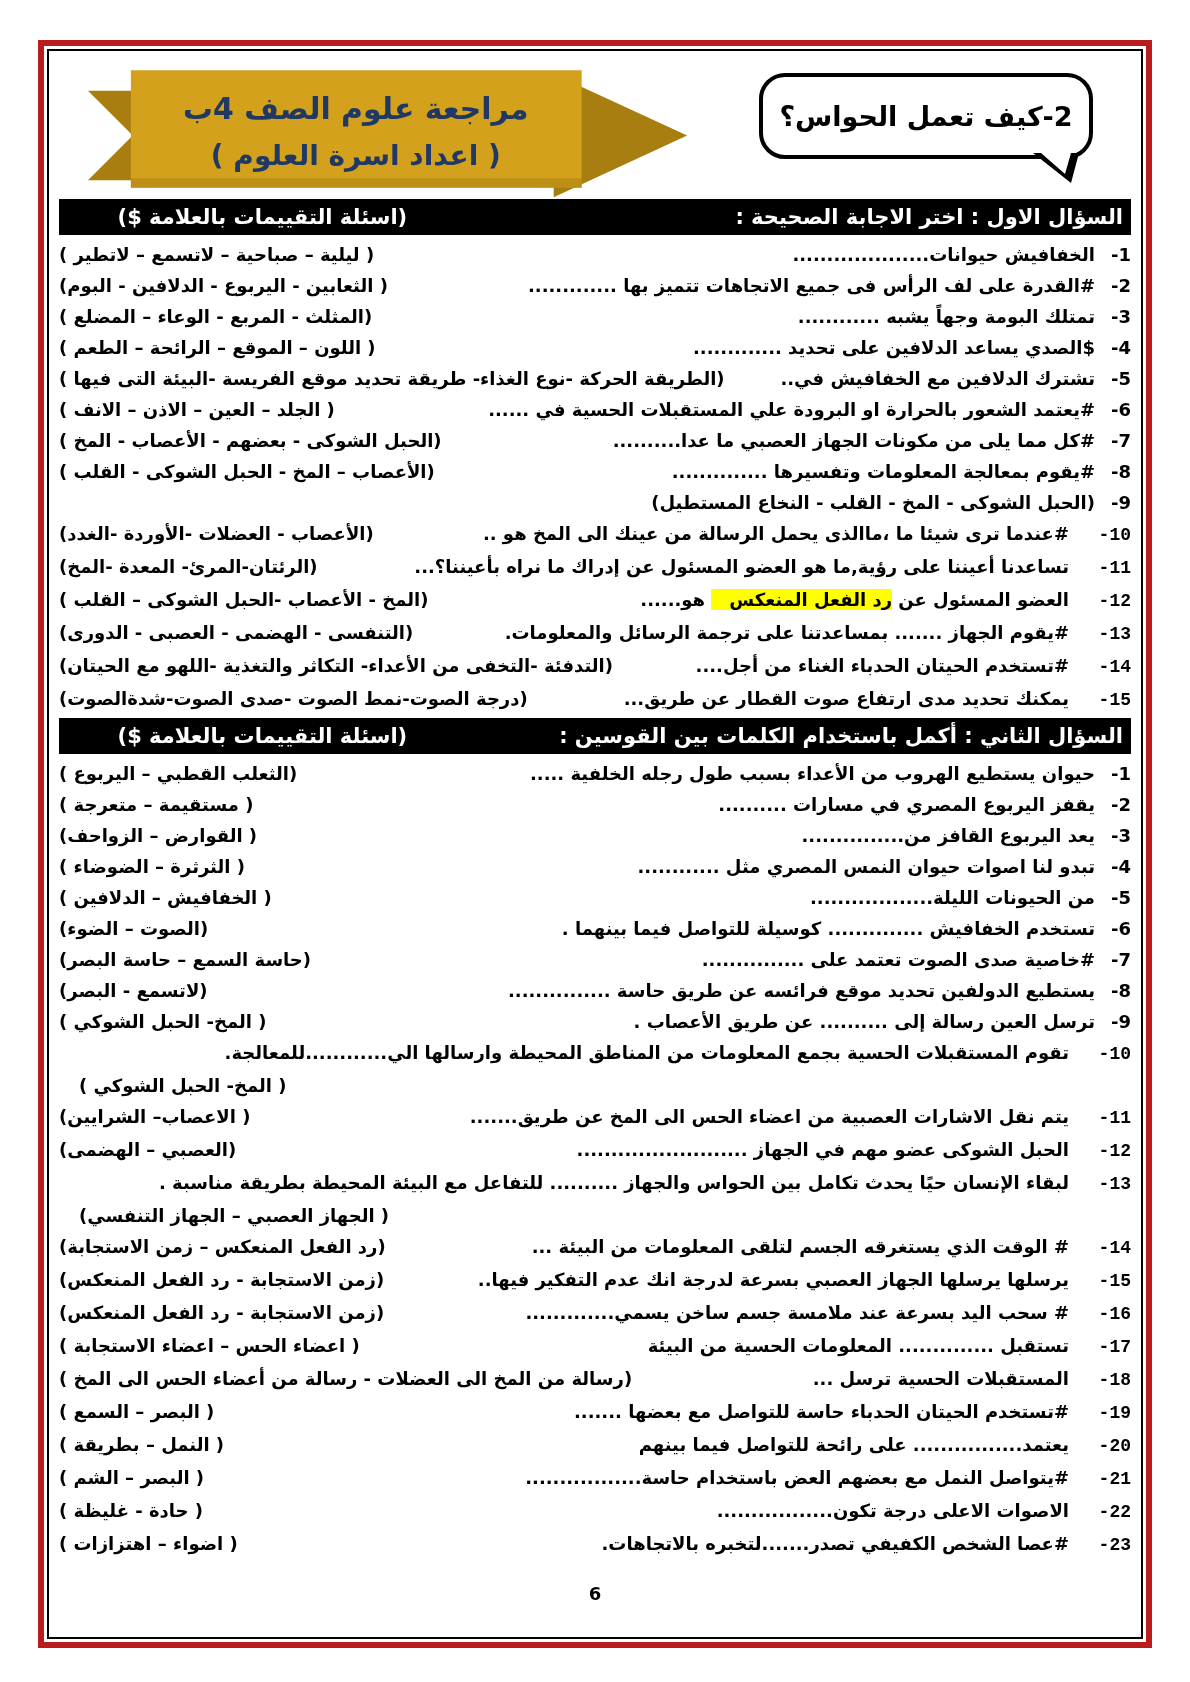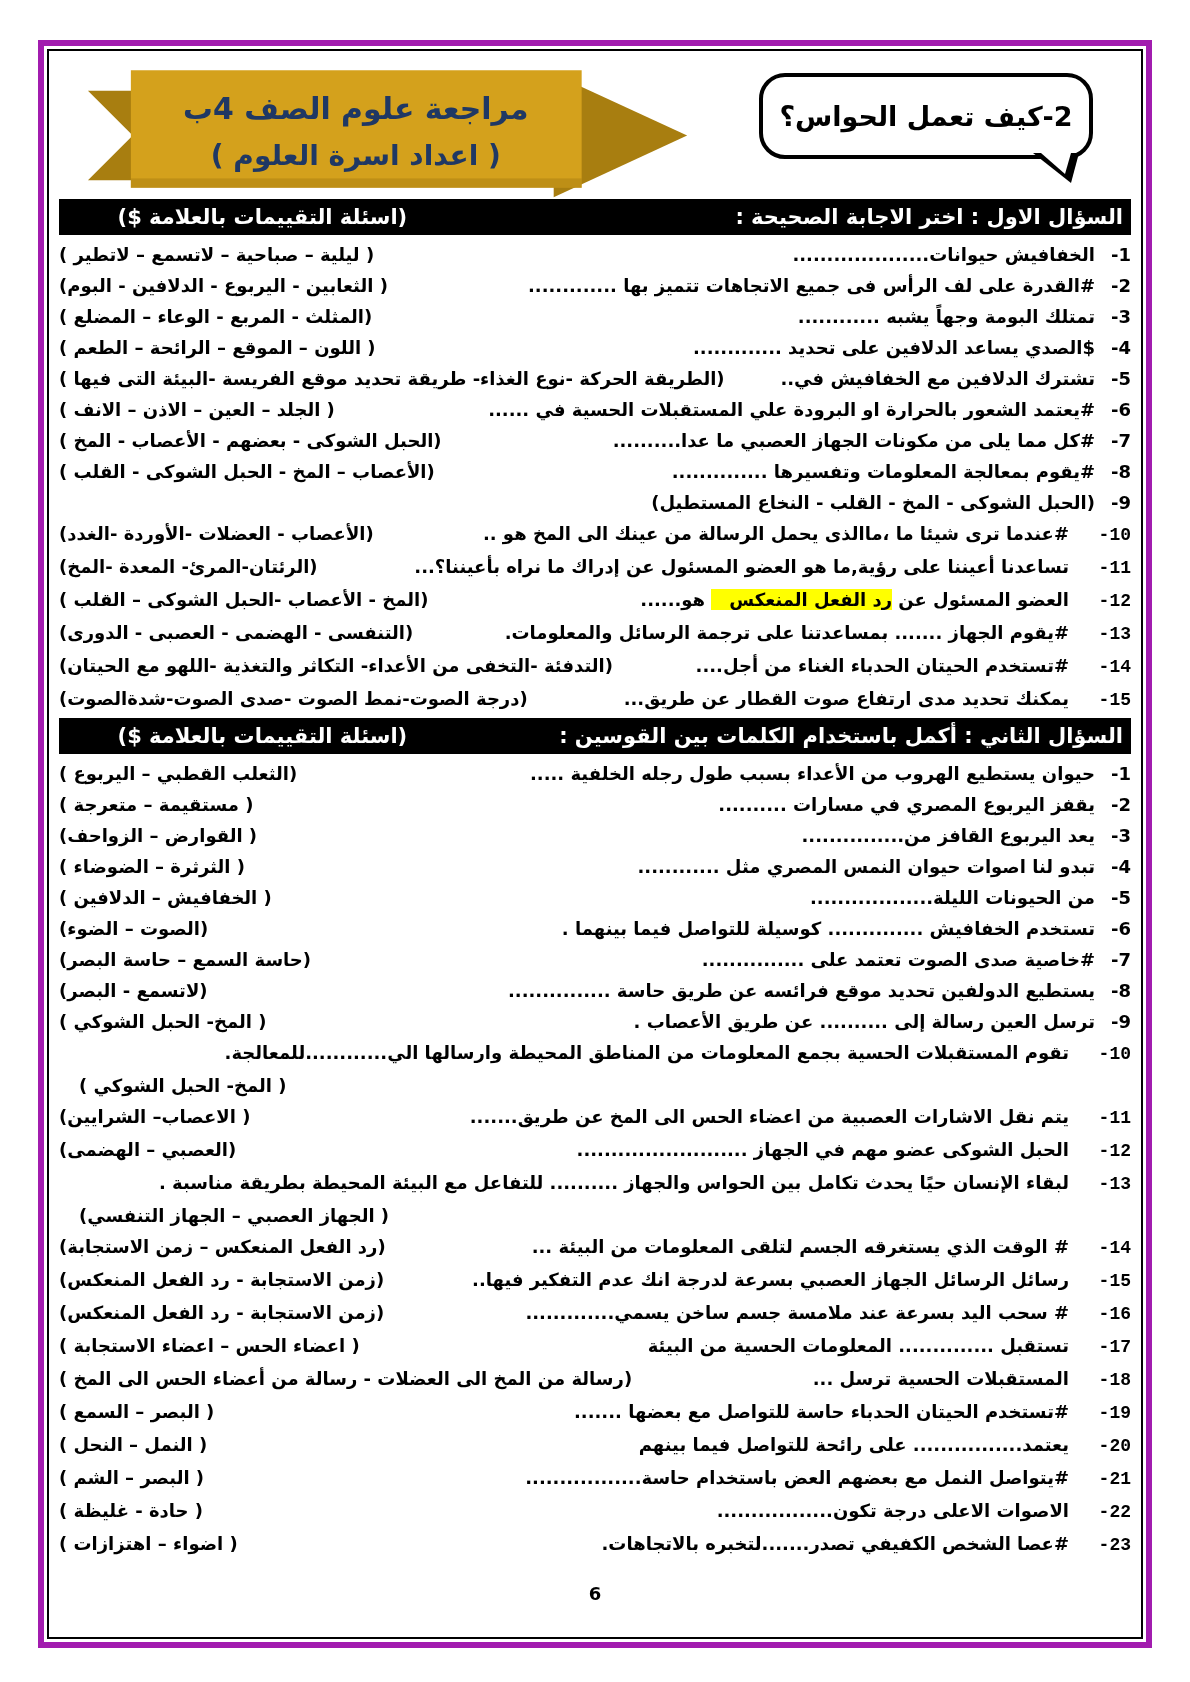--- a/index.html
+++ b/index.html
@@ -7,21 +7,21 @@
     --bar-bg:#000000; --bar-fg:#FFFFFF;
   }
   *{box-sizing:border-box;}
   html,body{margin:0;padding:0;}
   body{
     width:1190px;height:1682px;position:relative;background:#fff;
     font-family:"DejaVu Sans",sans-serif;color:#000;
   }
   .frame-outer{
     position:absolute;top:40px;left:38px;right:38px;bottom:34px;
-    border:6px solid #a21caf;padding:3px;background:#fff;
+    border:6px solid #b91c1c;padding:3px;background:#fff;
   }
   .frame-inner{
     border:2px solid #000;width:100%;height:100%;
     padding:4px 10px 0 10px;direction:rtl;overflow:hidden;background:#fff;
   }
 
   
   .header{direction:ltr;display:flex;align-items:flex-start;padding:4px 4px 0 2px;height:142px;}
   .ribbon-wrap{flex:0 0 640px;}
   .ribbon-wrap svg{display:block;}
@@ -238,21 +238,21 @@
     <span class="q-text">لبقاء الإنسان حيًا يحدث تكامل بين الحواس والجهاز .......... للتفاعل مع البيئة المحيطة بطريقة مناسبة .</span>
     <span class="q-options">( الجهاز العصبي – الجهاز التنفسي)</span>
   </div>
         <div class="q-row">
     <span class="q-num wide">14-</span>
     <span class="q-text"># الوقت الذي يستغرقه الجسم لتلقى المعلومات من البيئة ...</span>
     <span class="q-options">(رد الفعل المنعكس – زمن الاستجابة)</span>
   </div>
         <div class="q-row">
     <span class="q-num wide">15-</span>
-    <span class="q-text">رسائل الرسائل الجهاز العصبي بسرعة لدرجة انك عدم التفكير فيها..</span>
+    <span class="q-text">يرسلها يرسلها الجهاز العصبي بسرعة لدرجة انك عدم التفكير فيها..</span>
     <span class="q-options">(زمن الاستجابة - رد الفعل المنعكس)</span>
   </div>
         <div class="q-row">
     <span class="q-num wide">16-</span>
     <span class="q-text"># سحب اليد بسرعة عند ملامسة جسم ساخن يسمي.............</span>
     <span class="q-options">(زمن الاستجابة - رد الفعل المنعكس)</span>
   </div>
         <div class="q-row">
     <span class="q-num wide">17-</span>
     <span class="q-text">تستقبل .............. المعلومات الحسية من البيئة</span>
@@ -264,21 +264,21 @@
     <span class="q-options">(رسالة من المخ الى العضلات - رسالة من أعضاء الحس الى المخ )</span>
   </div>
         <div class="q-row">
     <span class="q-num wide">19-</span>
     <span class="q-text">#تستخدم الحيتان الحدباء حاسة للتواصل مع بعضها .......</span>
     <span class="q-options">( البصر – السمع )</span>
   </div>
         <div class="q-row">
     <span class="q-num wide">20-</span>
     <span class="q-text">يعتمد................ على رائحة للتواصل فيما بينهم</span>
-    <span class="q-options">( النمل – النحل )</span>
+    <span class="q-options">( النمل – بطريقة )</span>
   </div>
         <div class="q-row">
     <span class="q-num wide">21-</span>
     <span class="q-text">#يتواصل النمل مع بعضهم العض باستخدام حاسة.................</span>
     <span class="q-options">( البصر – الشم )</span>
   </div>
         <div class="q-row">
     <span class="q-num wide">22-</span>
     <span class="q-text">الاصوات الاعلى درجة تكون.................</span>
     <span class="q-options">( حادة - غليظة )</span>

